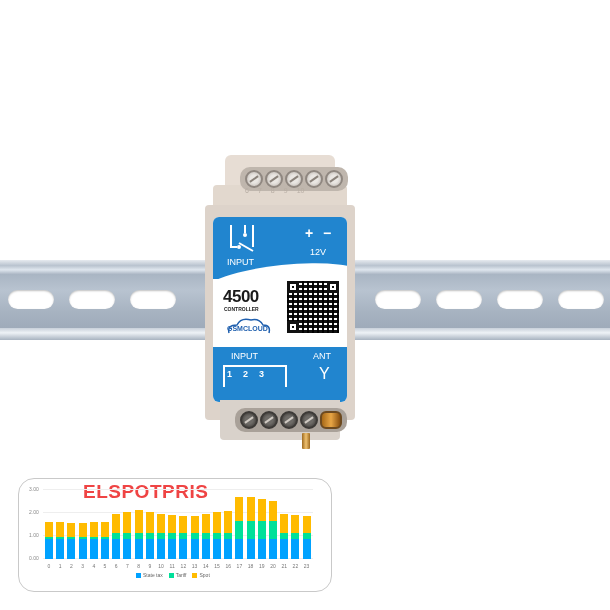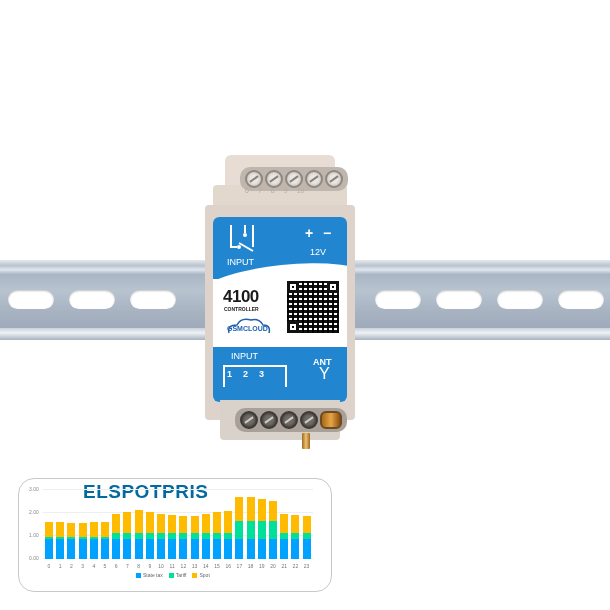--- a/index.html
+++ b/index.html
@@ -53,21 +53,21 @@
 
   .bottom-shell { position: absolute; left: 15px; top: 245px; width: 120px; height: 40px; background: #d9d2cb; border-radius: 0 0 4px 4px; }
   .terms.bottom { left: 30px; top: 253px; background: #a9a199; }
   .term.dark { border-color: #3d3a37; background: radial-gradient(circle, #6d6a66 40%, #2f2c29 100%); }
   .term.dark::after { background: #cfc9c2; }
   .brass { width: 18px; height: 14px; border-radius: 6px; background: linear-gradient(90deg, #a86a18, #e8a646, #8a5010); border: 2px solid #6d4a20; }
   .sma { position: absolute; left: 97px; top: 278px; width: 8px; height: 16px; background: linear-gradient(90deg, #9e6a20, #efc170, #9e6a20); border-radius: 1px; }
 
   
   .card { position: absolute; left: 18px; top: 478px; width: 312px; height: 112px; border: 1.5px solid #c9c9c9; border-radius: 16px; background: #ffffff; }
-  .chart-title { position: absolute; left: 64px; top: 2px; font-size: 19px; font-weight: bold; color: #0369a1; letter-spacing: 0.5px; }
+  .chart-title { position: absolute; left: 64px; top: 2px; font-size: 19px; font-weight: bold; color: #ef4444; letter-spacing: 0.5px; }
   .y-tick { position: absolute; left: 10px; font-size: 5px; color: #888; }
   .grid { position: absolute; left: 24px; width: 270px; height: 1px; background: #eeeeee; }
   .bars { position: absolute; left: 24px; top: 10px; width: 270px; height: 70px; }
   .bar { position: absolute; bottom: 0; width: 8px; display: flex; flex-direction: column-reverse; }
   .seg { width: 100%; }
   .x-tick { position: absolute; top: 84px; font-size: 5px; color: #777; width: 10px; text-align: center; }
   .legend { position: absolute; left: 117px; top: 93px; display: flex; gap: 6px; font-size: 5px; color: #666; align-items: center; }
   .legend-item { display: flex; align-items: center; gap: 2px; }
   .swatch { width: 5px; height: 5px; }
 </style>
@@ -116,36 +116,36 @@
       <path d="M18 0 V8" stroke="#fff" stroke-width="2" fill="none"></path>
       <circle cx="18" cy="10" r="2" fill="#fff"></circle>
       <circle cx="12" cy="22" r="2" fill="#fff"></circle>
       <path d="M12 18 L26 26" stroke="#fff" stroke-width="2"></path>
       <path d="M26 0 V22" stroke="#fff" stroke-width="2" fill="none"></path>
     </svg>
     <span class="lbl" style="left:14px; top:40px;">INPUT</span>
     <span class="pwr-icon">+ −</span>
     <span class="lbl" style="left:97px; top:30px;">12V</span>
 
-    <span class="model">4100</span>
+    <span class="model">4500</span>
     <span class="model-sub">CONTROLLER</span>
     <svg class="cloud" viewBox="0 0 52 20">
       <path d="M6 16 Q4 8 14 8 Q18 0 28 3 Q36 1 40 8 Q48 8 46 16" stroke="#1f5fae" stroke-width="1.5" fill="none"></path>
     </svg>
     <span class="cloud-text">GSMCLOUD</span>
 
     <div class="qr">
       <div class="qr-fp" style="left:0; top:0;"></div>
       <div class="qr-fp" style="right:0; top:0;"></div>
       <div class="qr-fp" style="left:0; bottom:0;"></div>
     </div>
 
     <div class="panel-bottom"></div>
     <span class="lbl" style="left:18px; top:134px;">INPUT</span>
-    <span class="lbl" style="left:100px; top:140px;font-weight:bold;">ANT</span>
+    <span class="lbl" style="left:100px; top:134px;">ANT</span>
     <div class="input-bracket"></div>
     <span class="input-num" style="left:14px;">1</span>
     <span class="input-num" style="left:30px;">2</span>
     <span class="input-num" style="left:46px;">3</span>
     <span class="ant-icon">Y</span>
   </div>
 
   <div class="bottom-shell"></div>
   <div class="terms bottom">
     <div class="term dark"></div>

